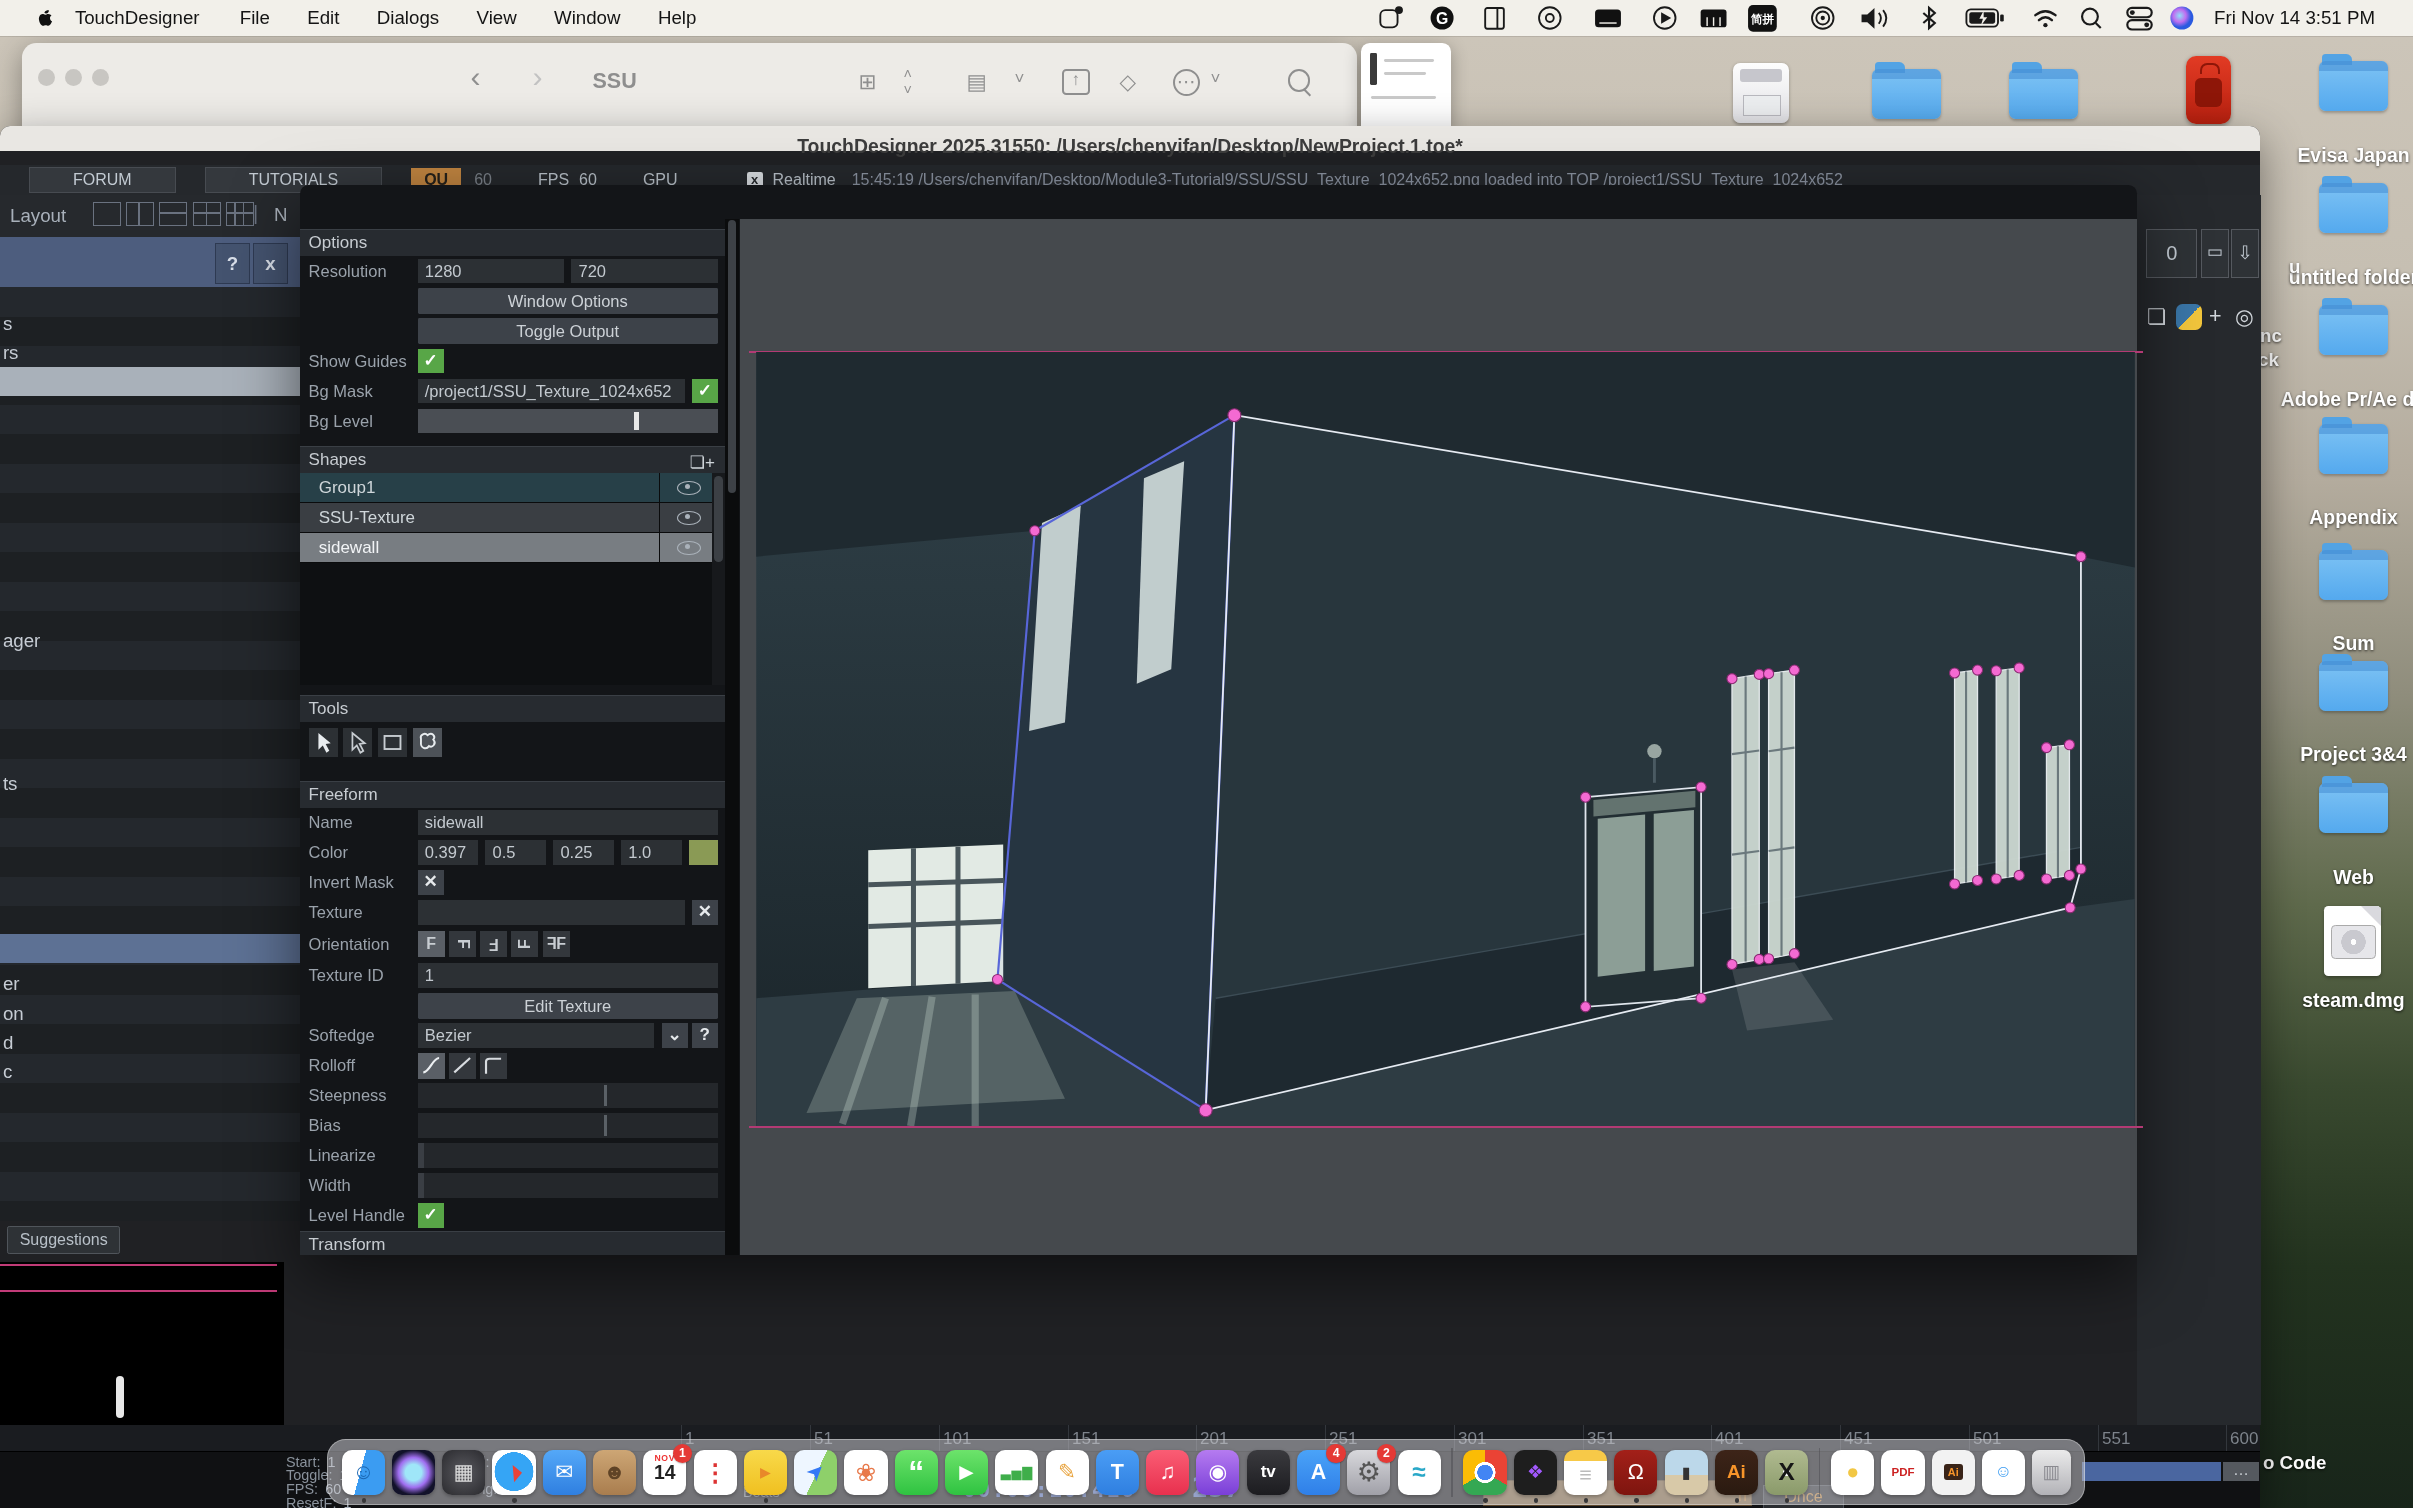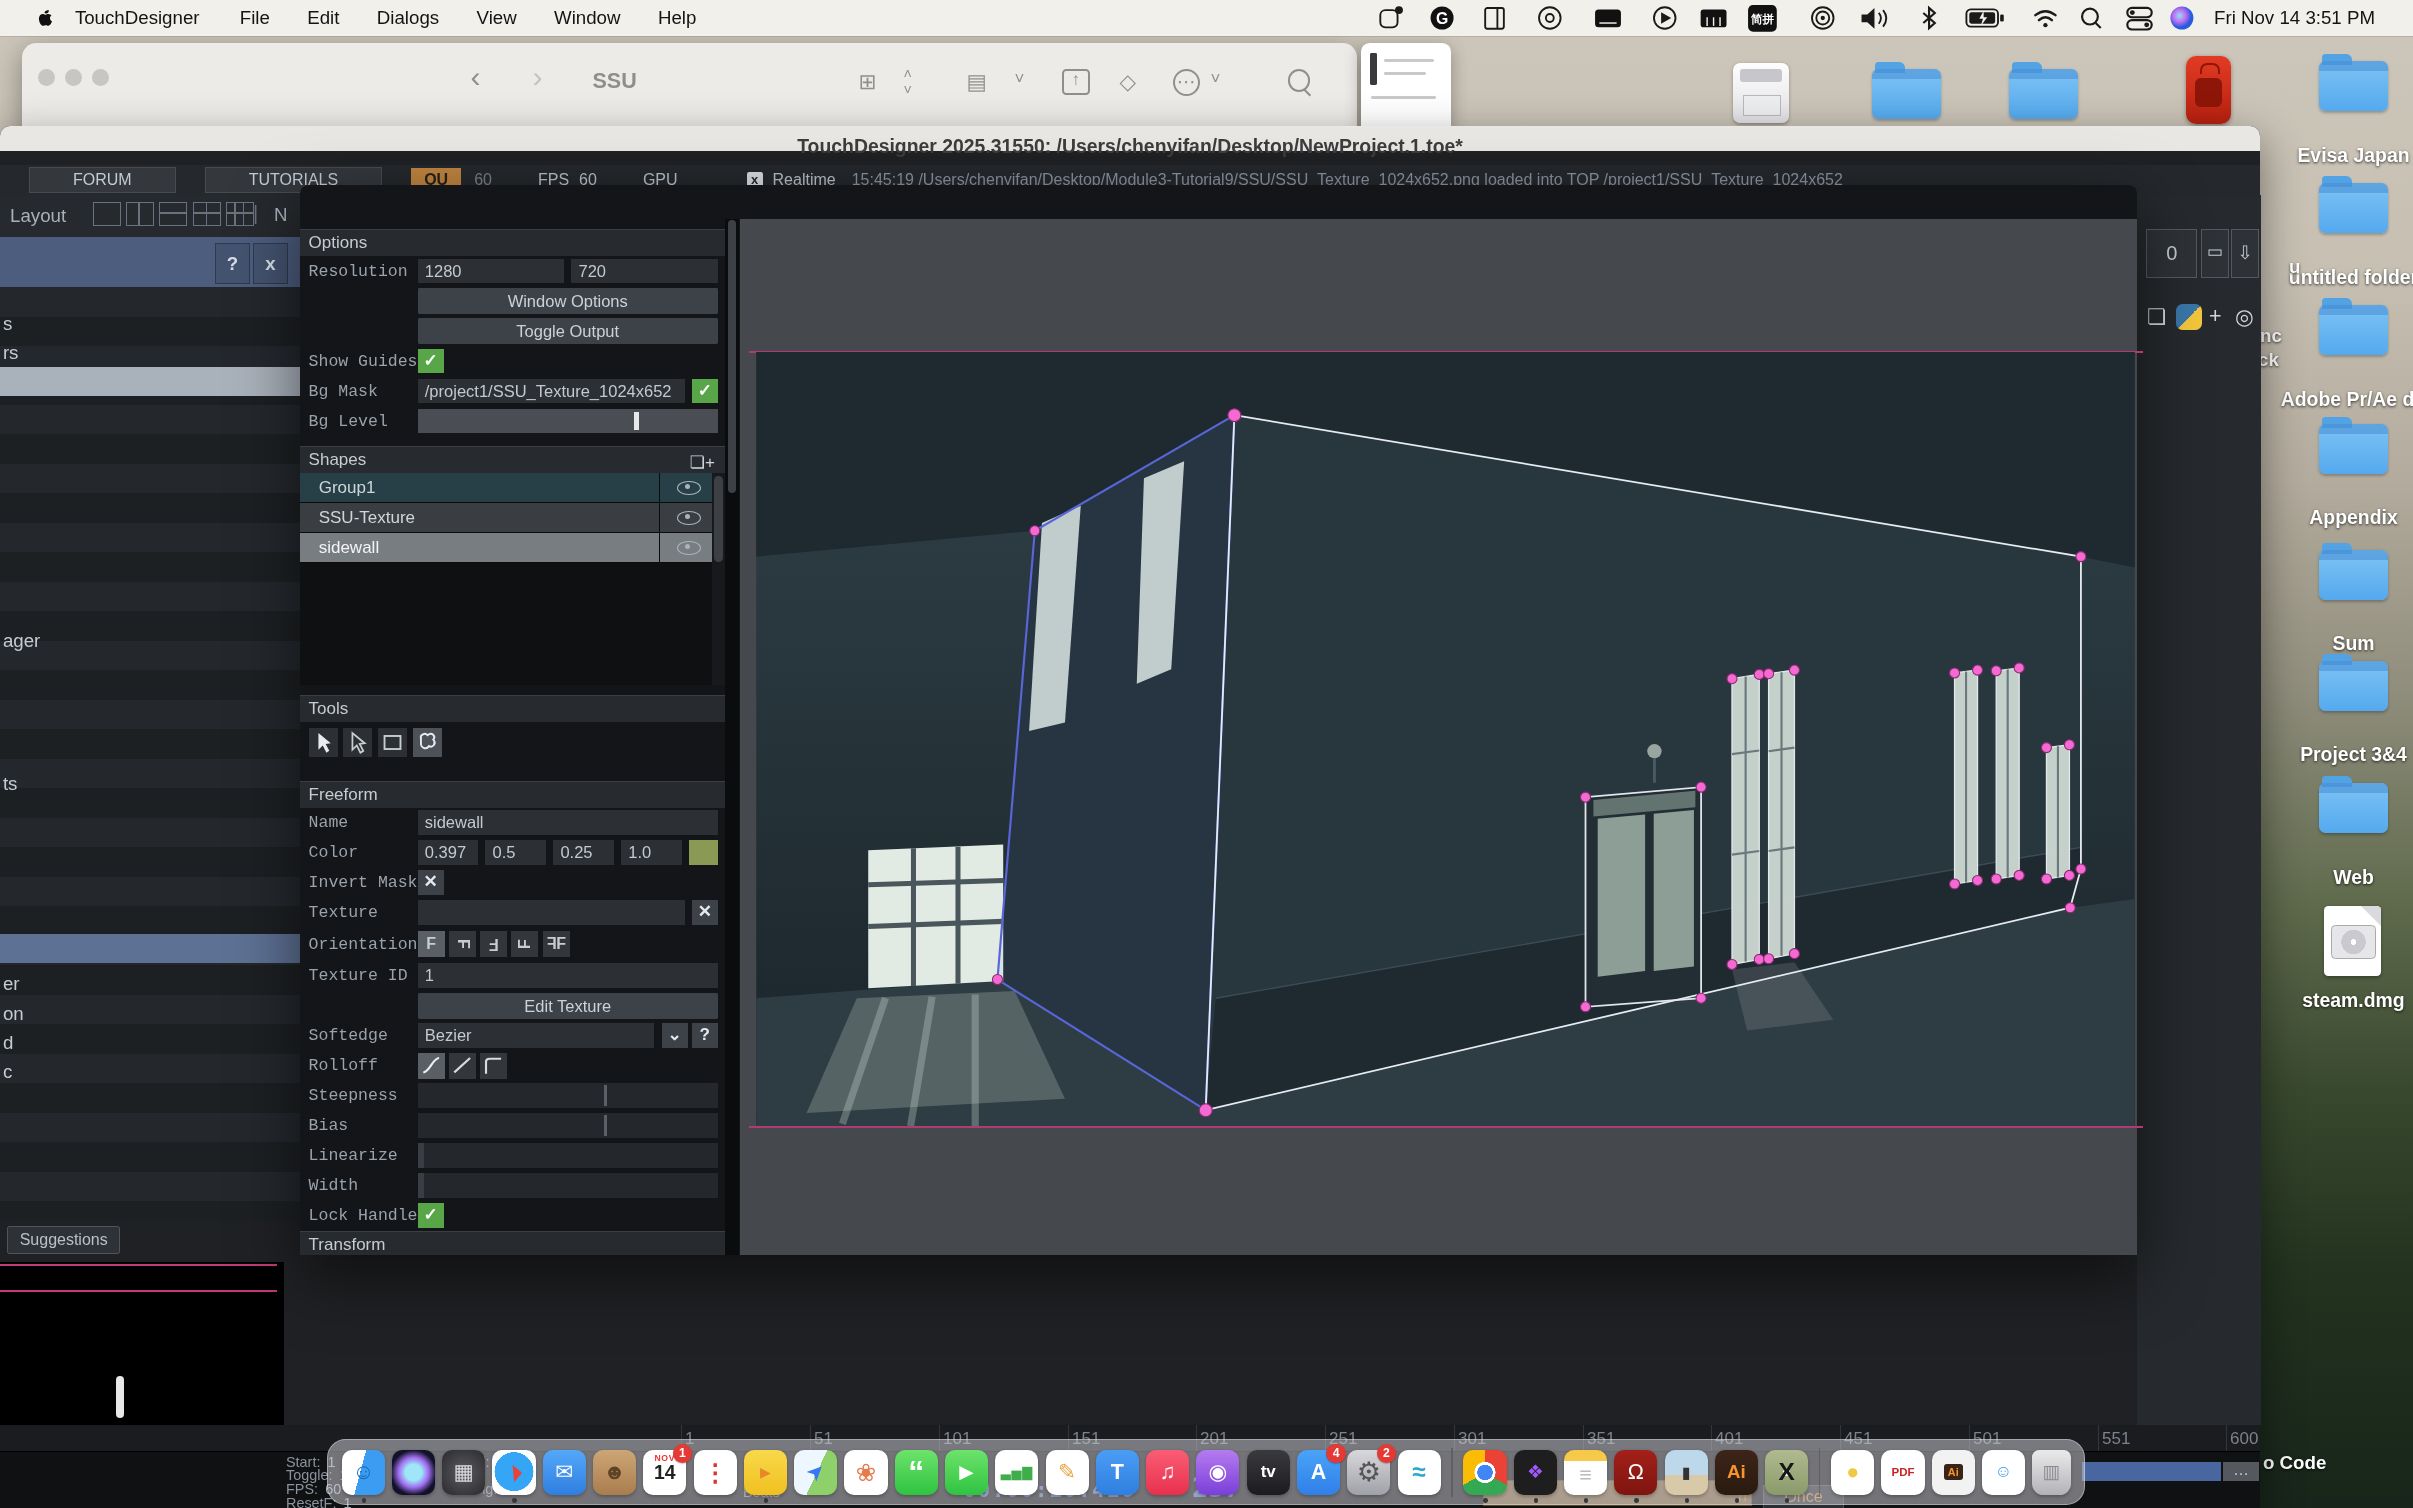--- a/index.html
+++ b/index.html
@@ -79,21 +79,21 @@
   #once{left:1763px;top:60px;width:79px;height:21.5px;background:#2a2d31;border:0.7px solid #4a4e54;color:#d1913f;font-size:16px;text-align:center;line-height:21.5px;}
   #once-frag{left:1738px;top:62px;color:#d1913f;font-size:16px;}
   
   #edit-win{left:300px;top:185px;width:1837px;height:1070px;background:#131518;border-radius:8.6px 8.6px 0 0;box-shadow:0 21.5px 65px rgba(0,0,0,.55);z-index:5;}
   #ew-titlebar{left:0;top:0;width:1837px;height:34px;background:#e9e7e3;border-radius:8.6px 8.6px 0 0;}
   #ew-title{width:1837px;text-align:center;top:7.2px;font-size:18px;font-weight:bold;color:#3a3a3a;}
   .light{width:18.7px;height:18.7px;border-radius:50%;position:absolute;top:8px;}
   #ew-panel{left:0;top:34px;width:425px;height:1036px;background:#131518;overflow:hidden;}
   .sec-head{height:26px;line-height:26px;background:#272b30;color:#c7ccd1;font-size:17px;padding-left:8.6px;border-top:0.7px solid #3a3f45;}
   .prow{display:flex;align-items:center;height:30px;}
-  .plabel{width:109px;min-width:109px;color:#9aa2ab;font-size:16.5px;padding-left:8.6px;font-family:Liberation Mono, monospace;}
+  .plabel{width:109px;min-width:109px;color:#9aa2ab;font-size:16.5px;padding-left:8.6px;}
   .pfield{flex:1;height:24.4px;line-height:24.4px;background:#2c3034;color:#c3c9cf;font-size:16.5px;padding-left:7.2px;margin-right:7.2px;}
   .pbtn{flex:1;height:26px;line-height:26px;background:#3d4249;color:#ccd1d6;font-size:16.5px;text-align:center;margin-right:7.2px;border-radius:1.4px;}
   .chk{width:26px;height:24.4px;background:#58a647;color:#fff;font-size:17px;font-weight:bold;text-align:center;line-height:24.4px;}
   .xtog{width:26px;height:24.4px;background:#3d4249;color:#e6e9ec;font-size:17px;font-weight:bold;text-align:center;line-height:24.4px;}
   .slider{flex:1;height:24.4px;background:#4a4e54;position:relative;margin-right:7.2px;}
   .slider .thumb{position:absolute;top:2.9px;width:5.7px;height:18.7px;background:#e8e8e8;}
   .track{flex:1;height:24.4px;background:#24272b;position:relative;margin-right:7.2px;}
   .track .tk{position:absolute;top:1.4px;width:3.6px;height:21.5px;background:#5a6066;}
   .track .notch{position:absolute;left:0;top:0;width:6.5px;height:24.4px;background:#3a3e44;}
   #shape-list{height:212px;background:#0e1012;position:relative;}
@@ -560,21 +560,21 @@
           <div class="notch"></div>
         </div>
     </div>
     <div class="prow">
       <div class="plabel">Width</div>
       <div class="track">
           <div class="notch"></div>
         </div>
     </div>
     <div class="prow">
-      <div class="plabel">Lock Handle</div>
+      <div class="plabel">Level Handle</div>
       <div class="chk">✓</div>
     </div>
     <div class="sec-head">Transform</div>
   </div>
   <div class="abs" id="ew-scroll"></div>
 
   <div class="abs" id="ew-canvas">
     <div class="guide" style="top:132px;"></div>
     <div class="guide" style="top:907px;"></div>
     <svg class="abs" id="map-image" viewBox="0 0 1920 1078">

